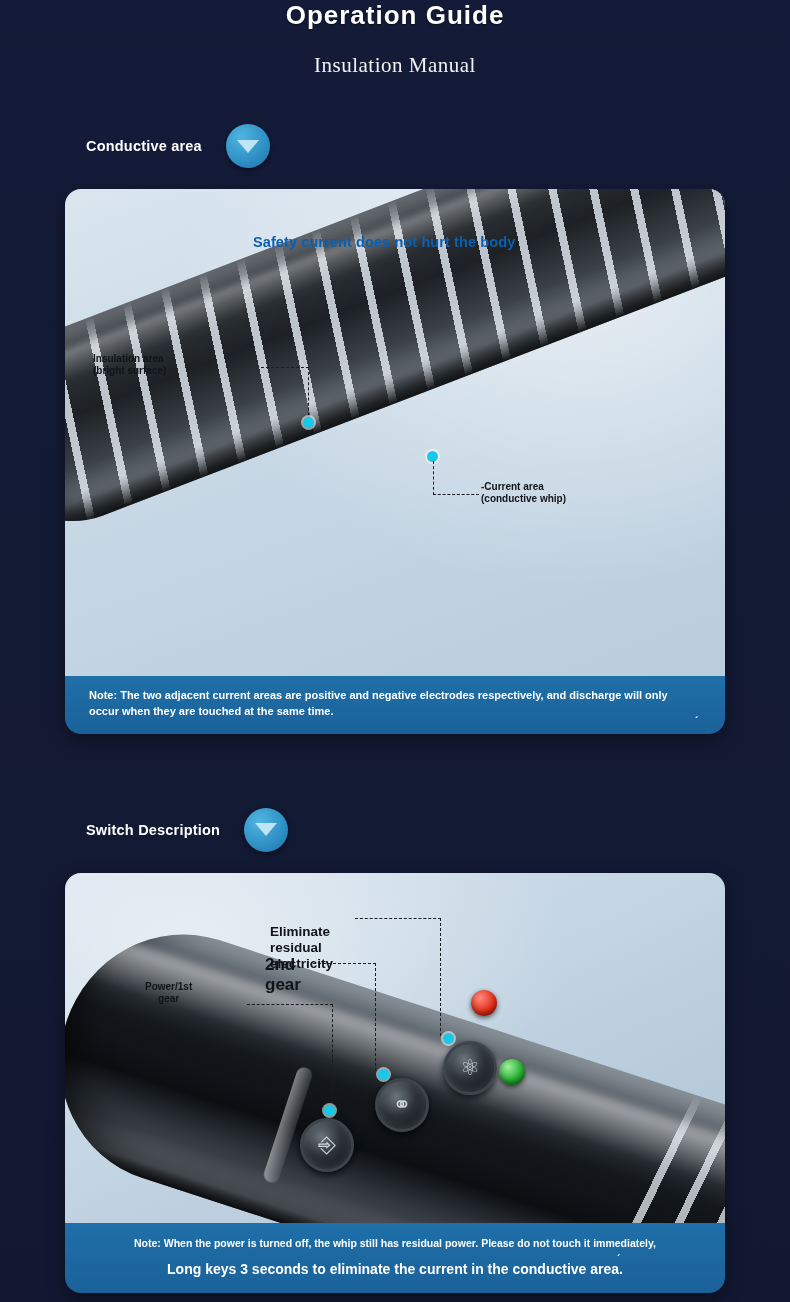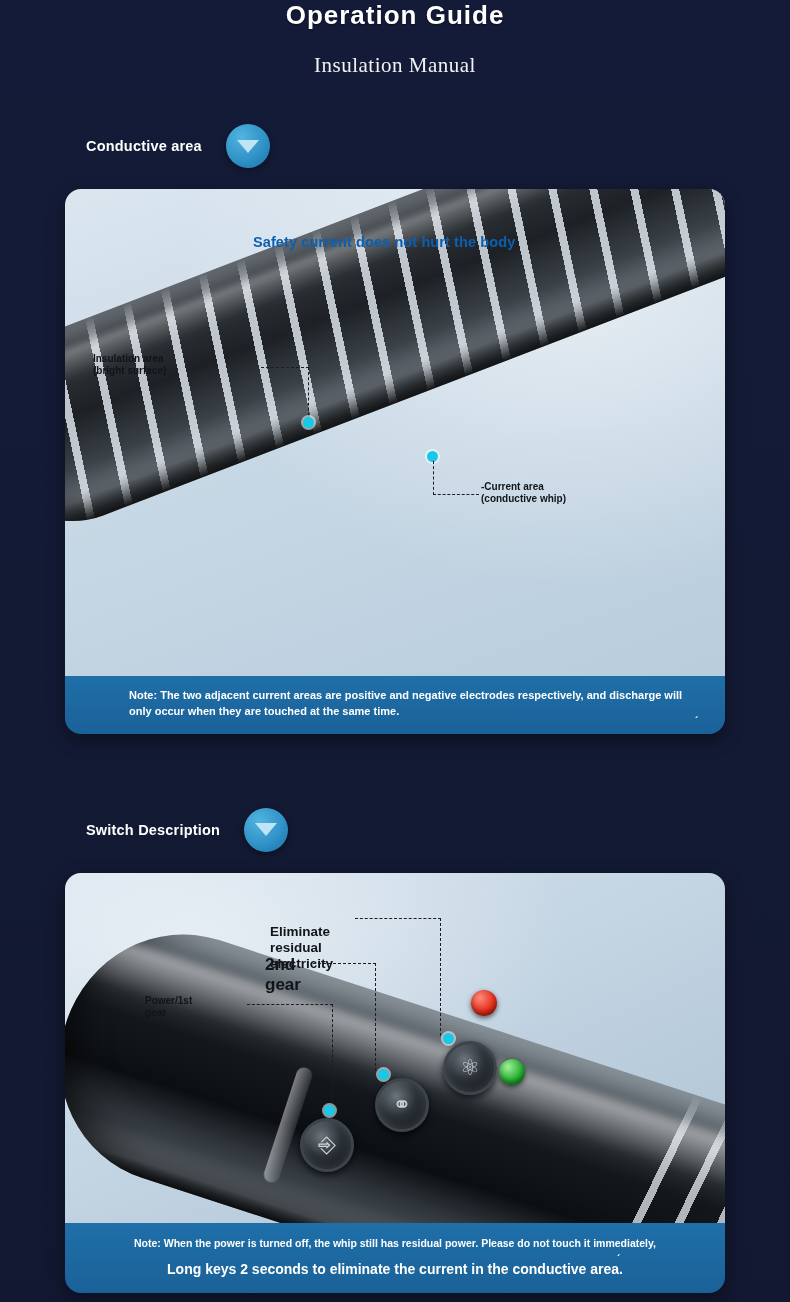--- a/index.html
+++ b/index.html
@@ -223,21 +223,21 @@
   .dash-v {
     position: absolute;
     width: 0;
     border-left: 1.6px dashed #1a1d22;
   }
 
   
   .note-bar {
     background: linear-gradient(180deg, #1f6fa8 0%, #1b6199 100%);
     color: #ffffff;
-    padding: 12px 34px 14px 64px;
+    padding: 12px 34px 14px 24px;
     font-size: 11px;
     font-weight: bold;
     line-height: 1.45;
     position: relative;
   }
   .note-bar .quote {
     position: absolute;
     right: 26px;
     bottom: 13px;
     font-size: 13px;
@@ -324,27 +324,27 @@
       <div class="dash-h" style="left:290px; top:45px; width:86px;"></div>
       <div class="dash-v" style="left:375px; top:45px; height:118px;"></div>
       <div class="dot" style="left:378px; top:160px;"></div>
 
       <div class="callout" style="left:200px; top:82px; font-size:17px;">2nd
 gear</div>
       <div class="dash-h" style="left:248px; top:90px; width:63px;"></div>
       <div class="dash-v" style="left:310px; top:90px; height:108px;"></div>
       <div class="dot" style="left:313px; top:196px;"></div>
 
-      <div class="callout" style="left:80px; top:122px;">Power/1st
+      <div class="callout" style="left:80px; top:108px;text-align:center;">Power/1st
 gear</div>
       <div class="dash-h" style="left:182px; top:131px; width:86px;"></div>
       <div class="dash-v" style="left:267px; top:131px; height:104px;"></div>
       <div class="dot" style="left:259px; top:232px;"></div>
     </div>
 
     <div class="note-bar2">
       <div class="l1">Note: When the power is turned off, the whip still has residual power. Please do not touch it immediately,</div>
-      <div class="l2">Long keys 2 seconds to eliminate the current in the conductive area.</div>
+      <div class="l2">Long keys 3 seconds to eliminate the current in the conductive area.</div>
       <span class="quote">͵</span>
     </div>
   </div>
 
 </div>
 
 </body></html>

